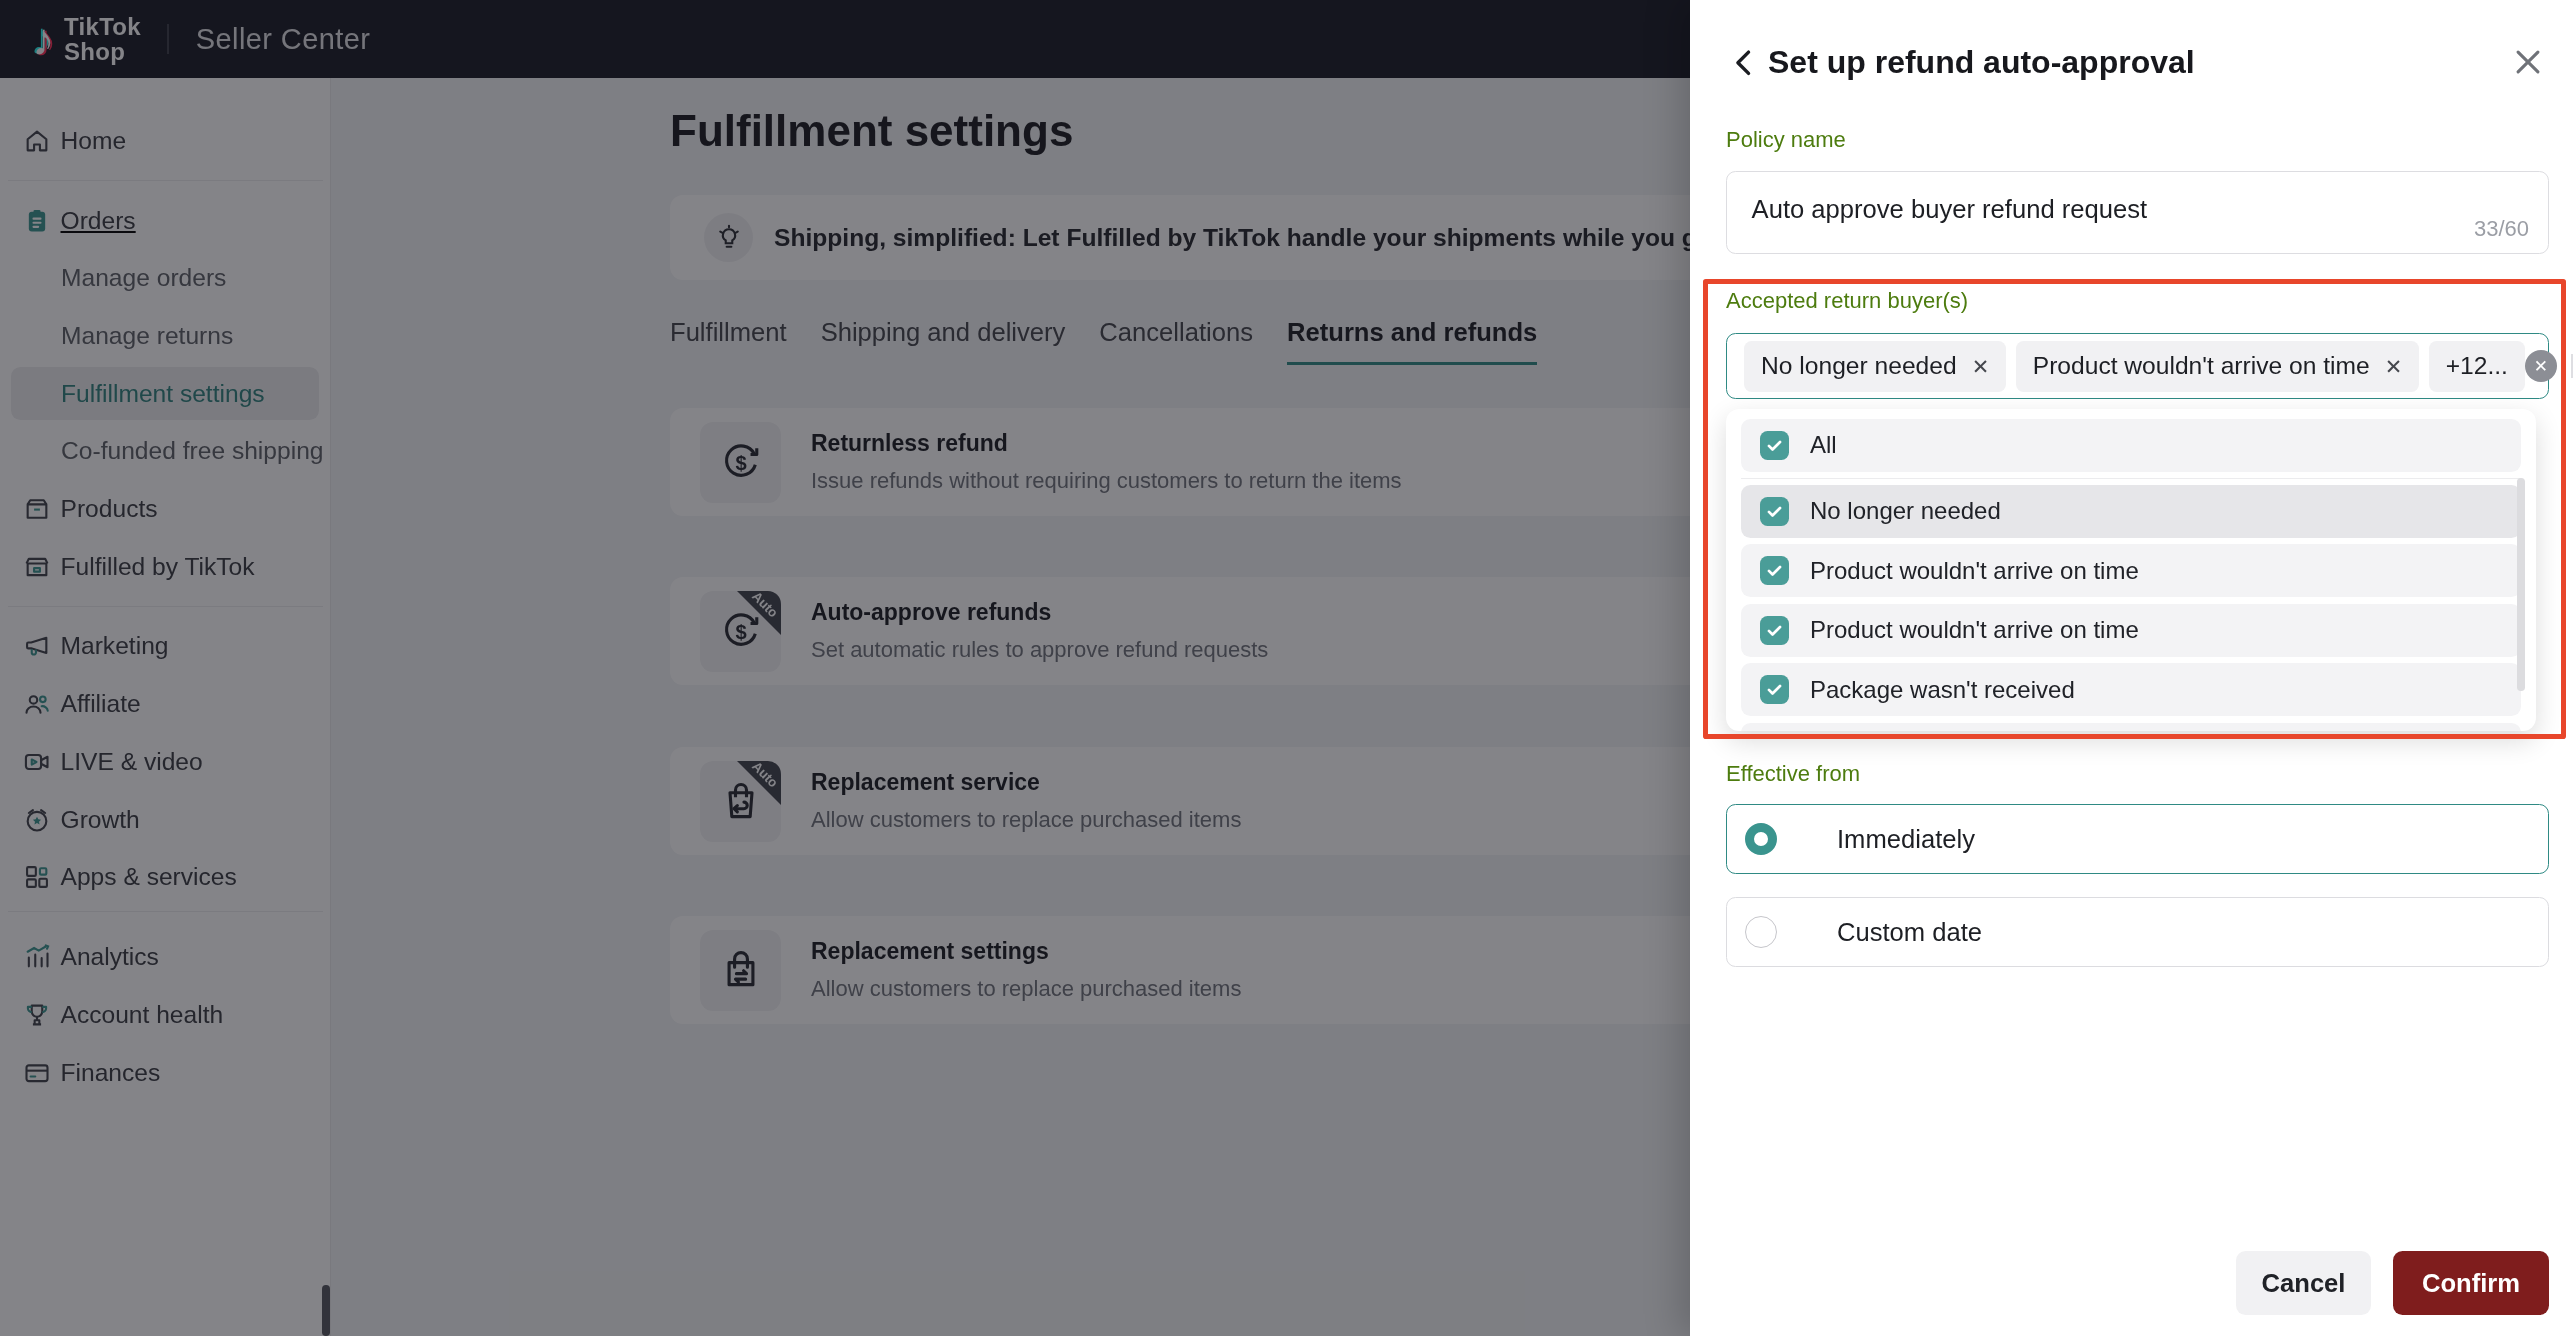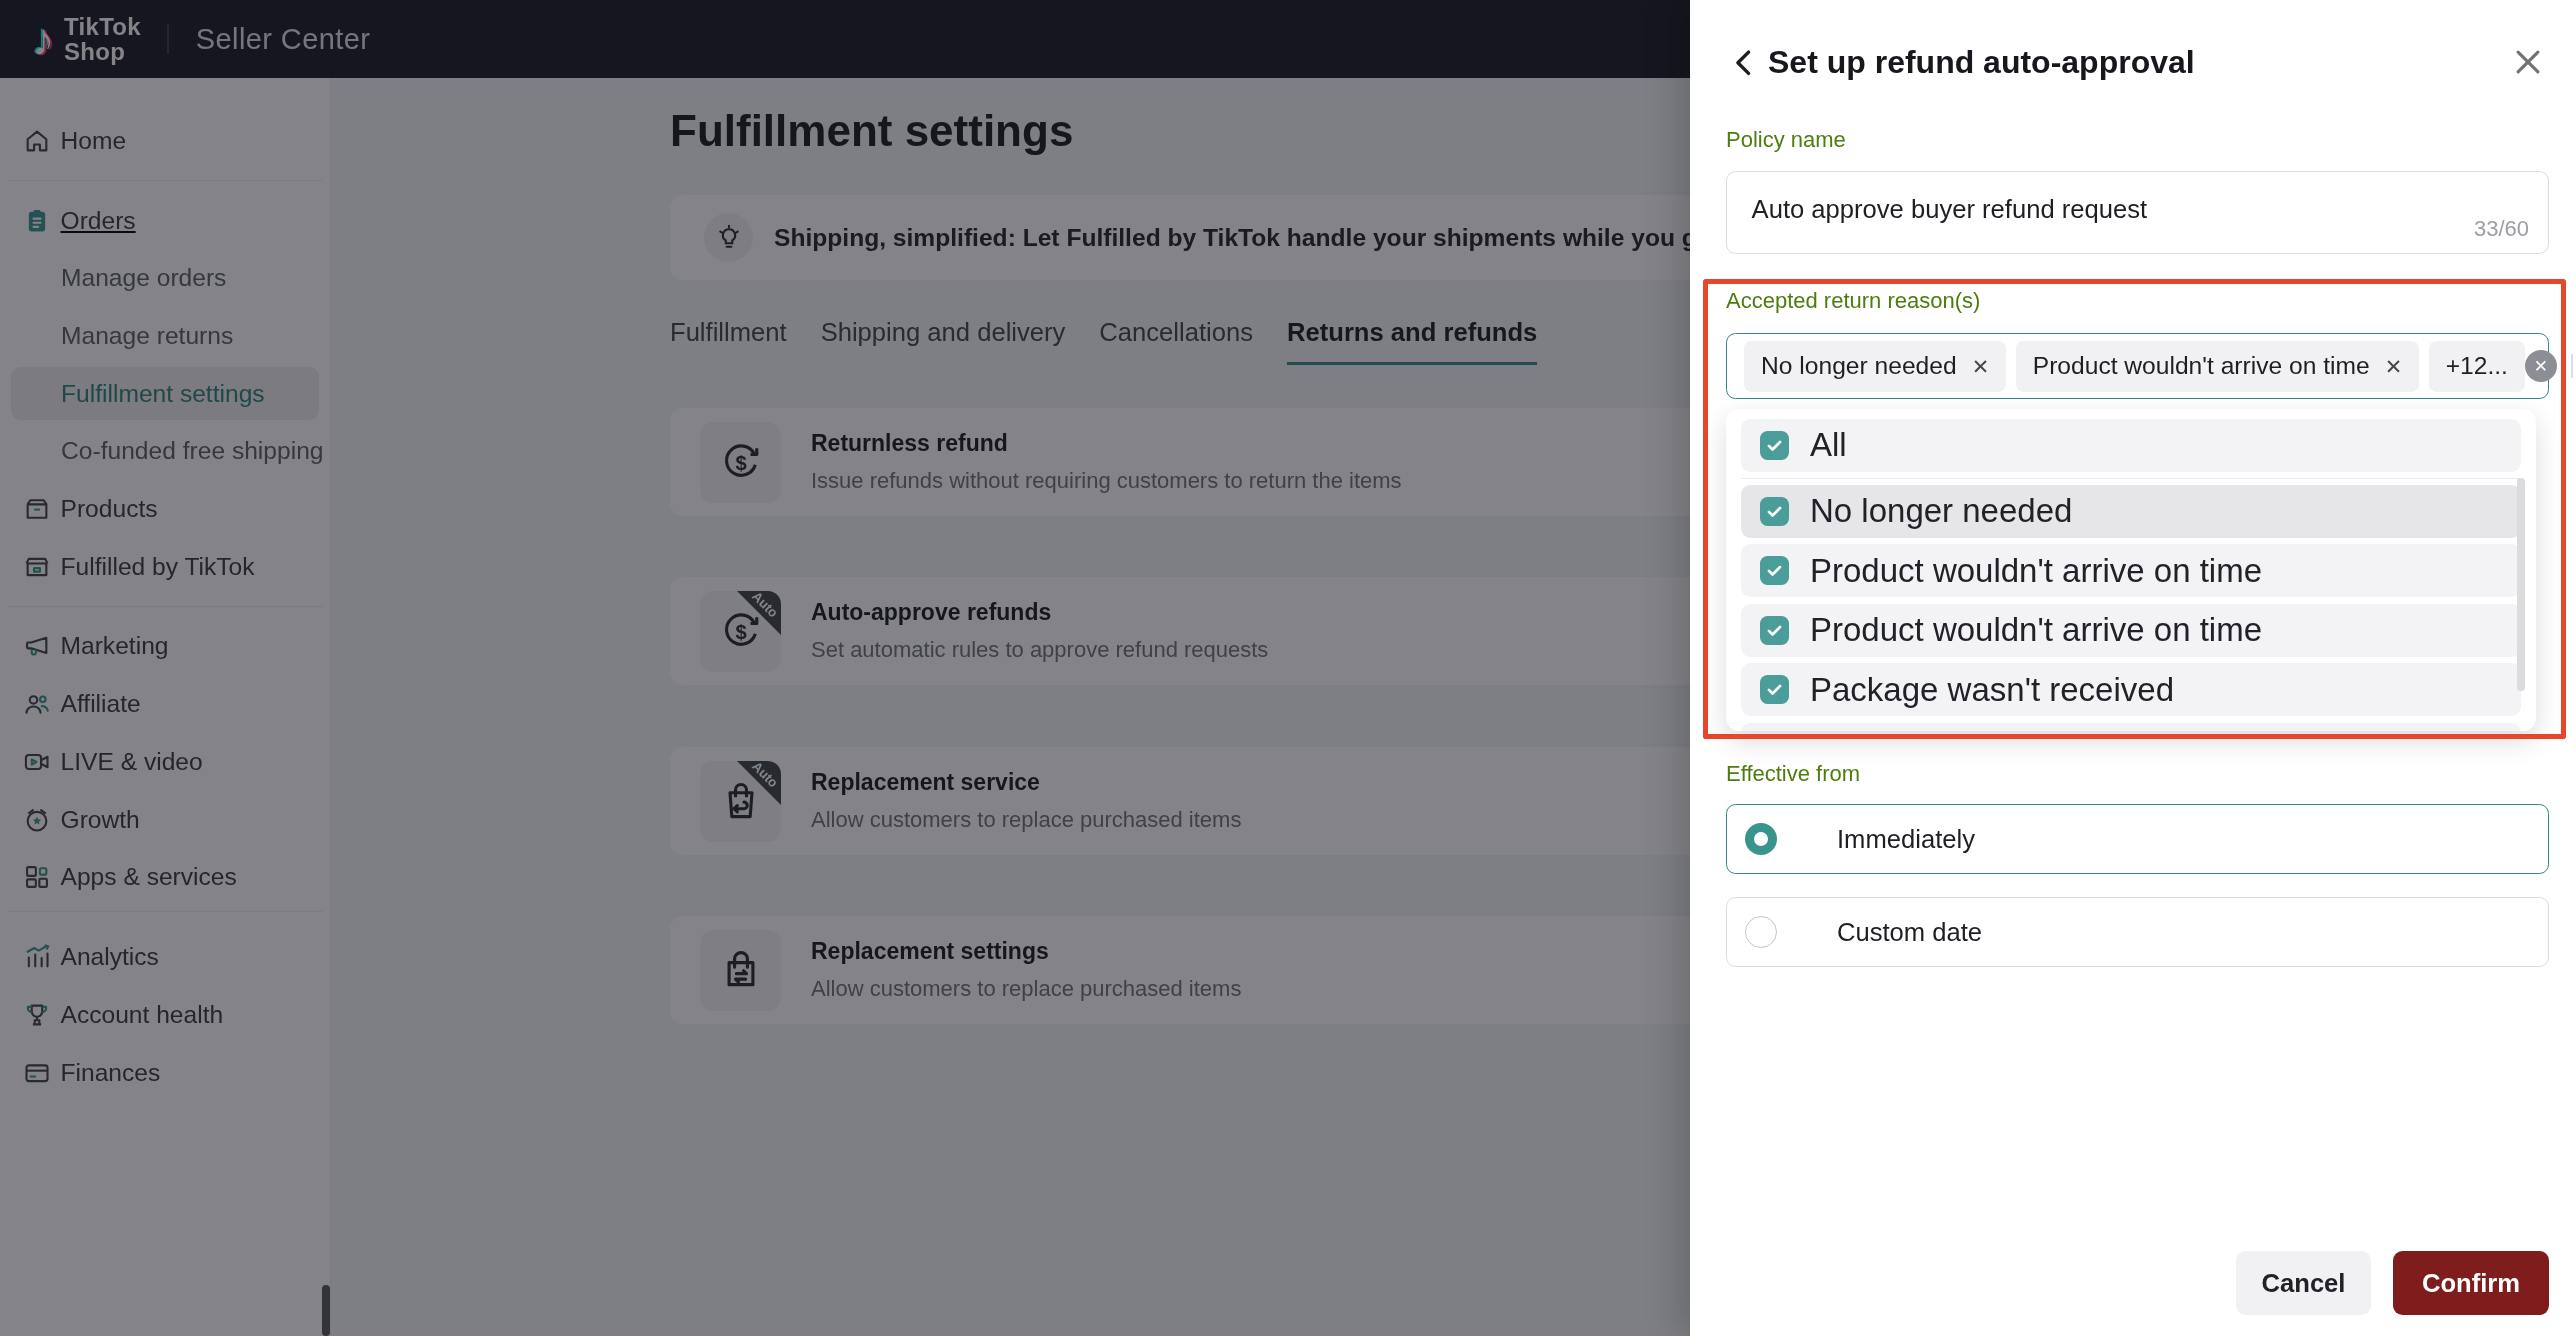--- a/index.html
+++ b/index.html
@@ -57,21 +57,21 @@
   .tag{height:51px;background:#f1f1f3;border-radius:7.6px;display:flex;align-items:center;padding:0 17px;font-size:24.6px;color:#1d1f24;margin-left:9.5px;white-space:nowrap;}
   .tag .rm{margin-left:15px;color:#45474d;font-size:21px;cursor:pointer;line-height:1;}
   .select-controls{margin-left:auto;display:flex;align-items:center;gap:14px;}
   .clear-circle{width:32px;height:32px;border-radius:50%;background:#8c8e95;color:#fff;font-size:17px;display:flex;align-items:center;justify-content:center;cursor:pointer;}
   .vdiv{width:1.9px;height:24.6px;background:#dedee2;}
   .dropdown{position:absolute;left:36px;top:409px;width:810px;height:322px;background:#fff;border-radius:13.2px;box-shadow:0 9.5px 26.5px rgba(0,0,0,.14);overflow:hidden;padding:9.5px 15px 0 15px;box-sizing:border-box;}
   .opt{height:53px;border-radius:9.5px;background:#f3f3f5;display:flex;align-items:center;margin-bottom:6.6px;padding-left:19px;cursor:pointer;}
   .opt.highlighted{background:#e6e6e9;}
   .opt-divider{height:0.9px;background:#ececee;margin:5.7px 0;}
   .cb{width:29px;height:29px;border-radius:7.6px;background:#4a9d98;display:flex;align-items:center;justify-content:center;flex:0 0 29px;cursor:pointer;}
-  .opt .olbl{margin-left:21px;font-size:33px;color:#202228;}
+  .opt .olbl{margin-left:21px;font-size:24px;color:#202228;}
   .dd-scroll{position:absolute;left:827px;top:478px;width:7.6px;height:213px;background:#dcdcdf;border-radius:3.8px;}
   .radio-card{position:absolute;left:36px;width:823px;height:70px;border-radius:9.5px;box-sizing:border-box;display:flex;align-items:center;padding-left:18px;cursor:pointer;background:#fff;gap:39px;}
   .radio-card.selected{border:1.9px solid #2f8a84;}
   .radio-card.unselected{border:1.4px solid #dcdce0;}
   .radio{width:32px;height:32px;border-radius:50%;box-sizing:border-box;flex:0 0 32px;}
   .radio.on{background:#fff;border:9.5px solid #3a948e;}
   .radio.off{background:#fff;border:1.9px solid #c6c6cb;}
   .radio-lbl{margin-left:21px;font-size:25.6px;color:#1d1f24;}
   .btn{position:absolute;top:1251px;height:64px;border-radius:9.5px;display:flex;align-items:center;justify-content:center;font-size:25.6px;font-weight:600;cursor:pointer;}
   .btn.cancel{left:546px;width:135px;background:#f1f1f3;color:#202227;}
@@ -337,21 +337,21 @@
         <path d="M5 5l14 14M19 5L5 19" stroke="#6f7278" stroke-width="2.2" stroke-linecap="round"></path>
       </svg>
   </div>
 
   <div class="field-label" style="top:127px;">Policy name</div>
   <div class="policy-input">
     <span class="policy-value">Auto approve buyer refund request</span>
     <span class="char-counter">33/60</span>
   </div>
 
-  <div class="field-label" style="top:288px;">Accepted return reason(s)</div>
+  <div class="field-label" style="top:288px;">Accepted return buyer(s)</div>
 
   <div class="select">
     <div class="tag">
       <span>No longer needed</span>
       <span class="rm">✕</span>
     </div>
     <div class="tag">
       <span>Product wouldn't arrive on time</span>
       <span class="rm">✕</span>
     </div>

